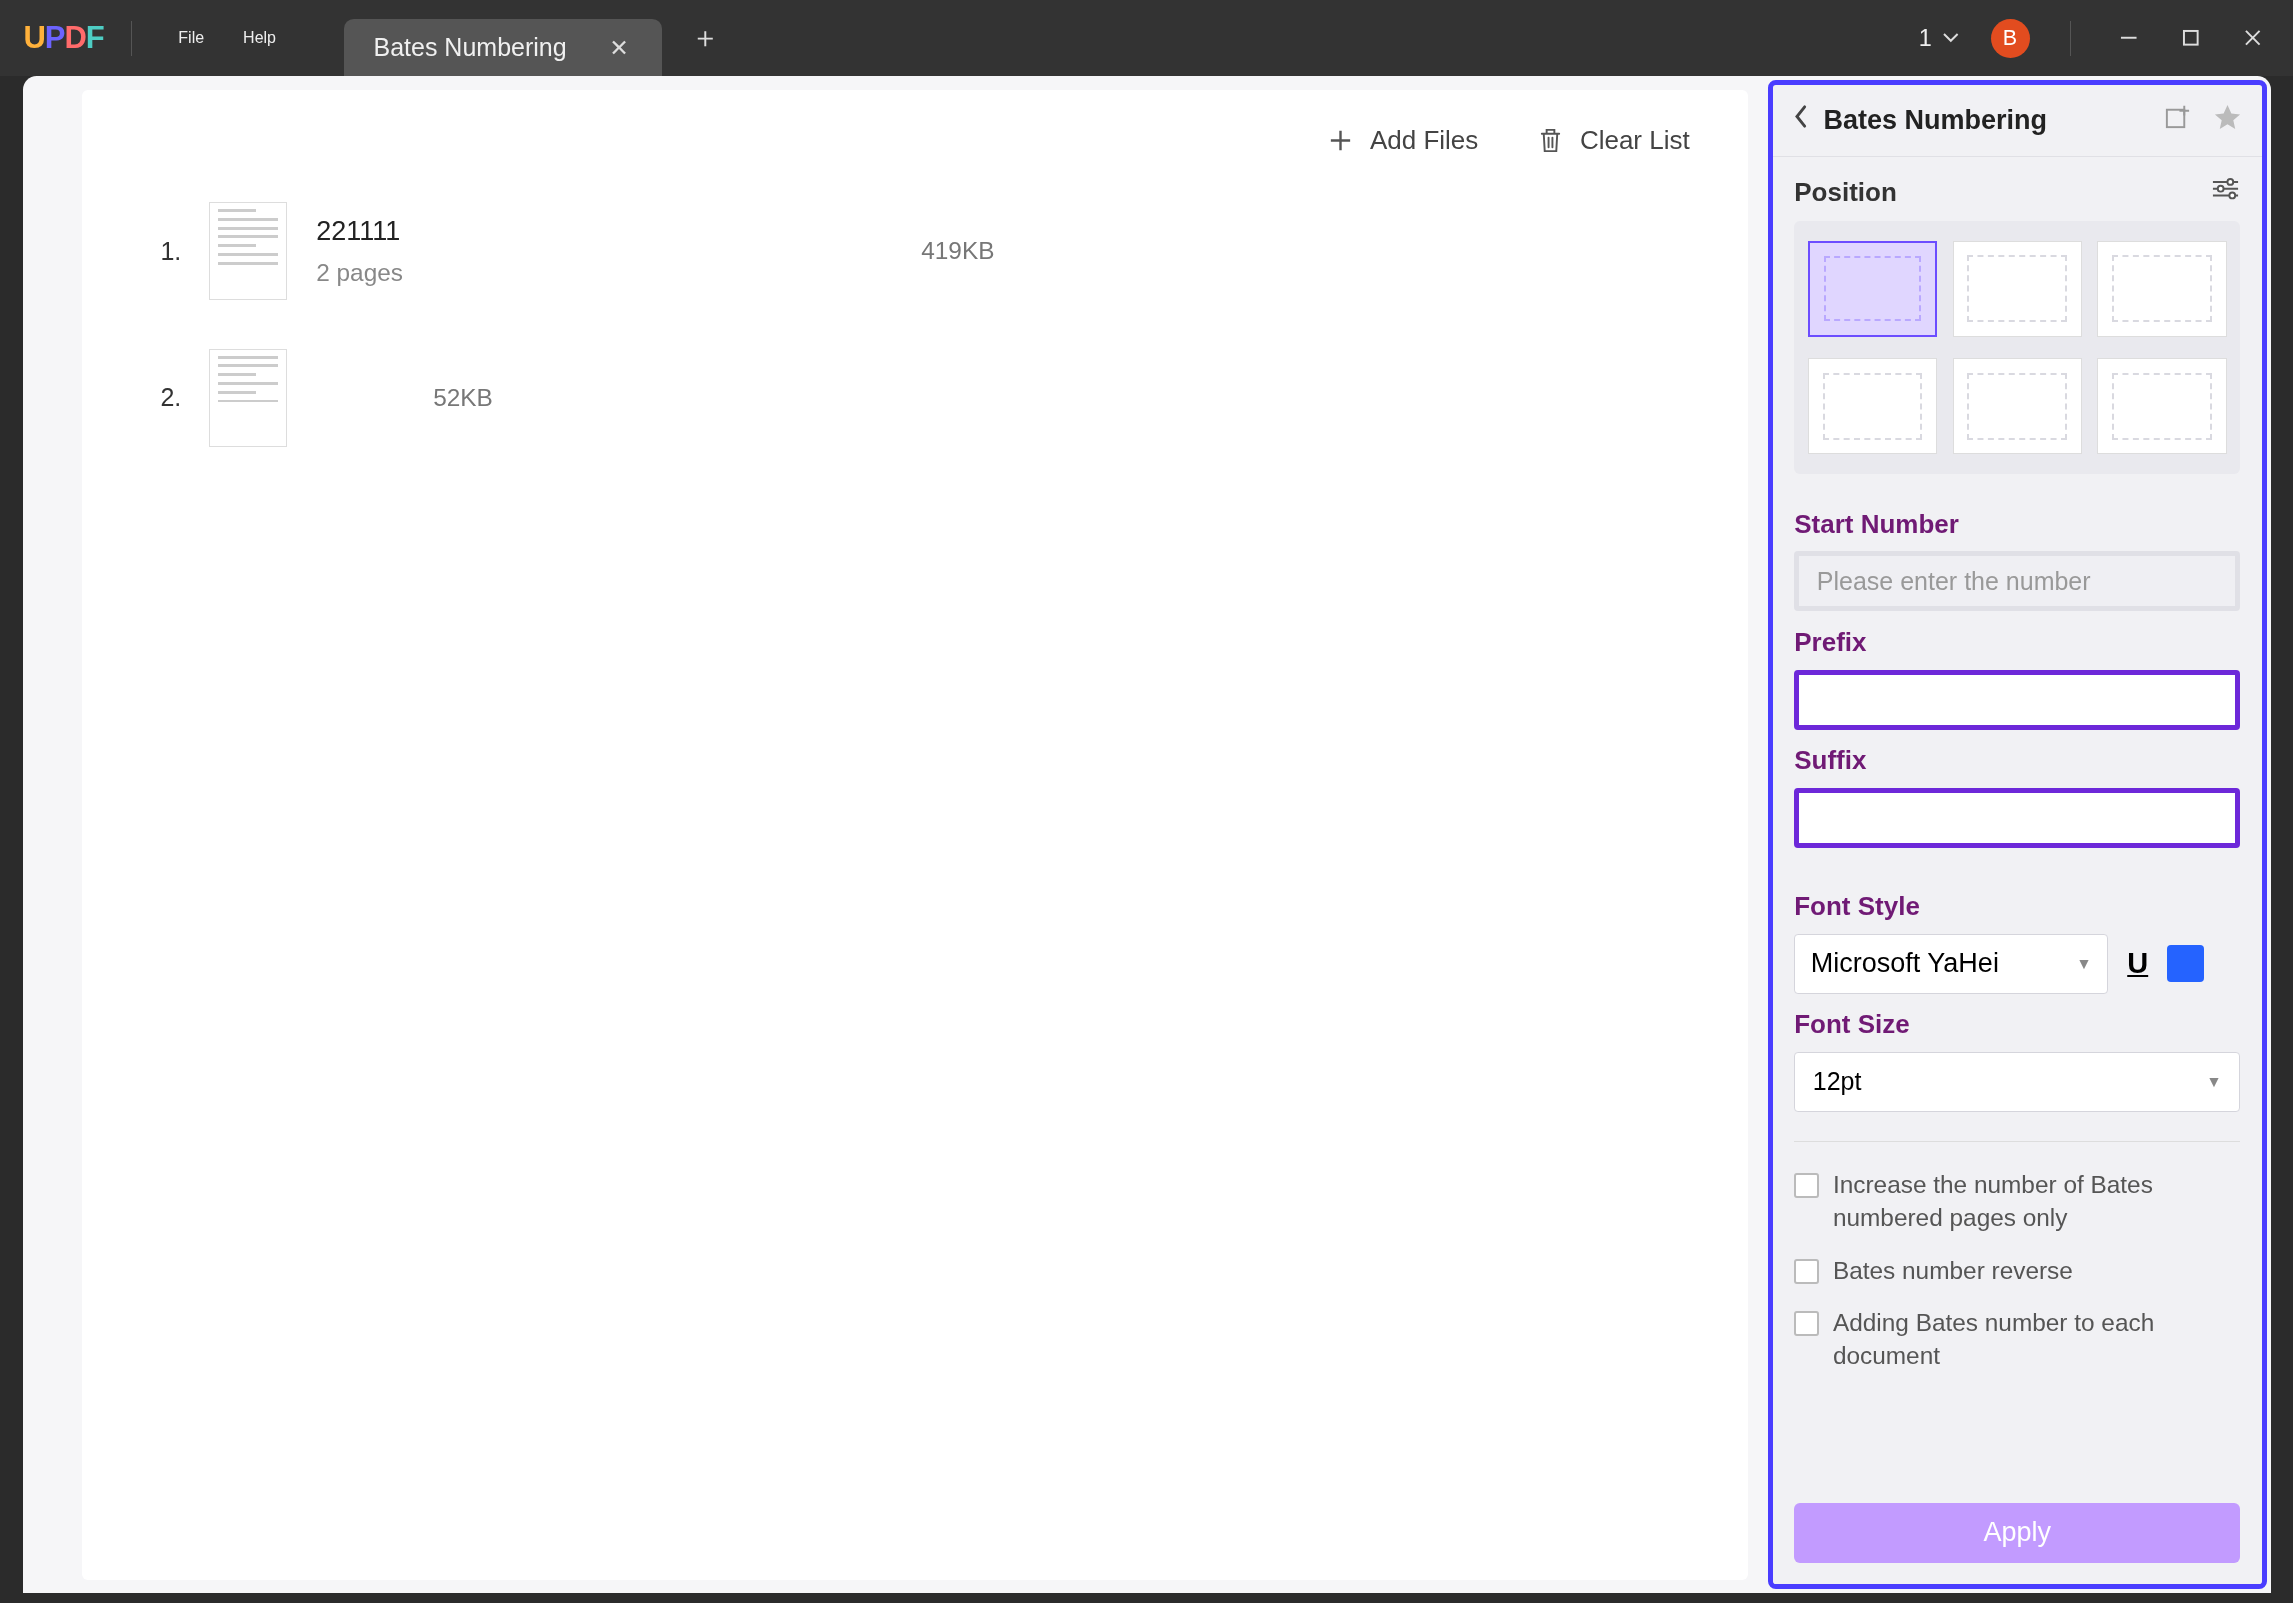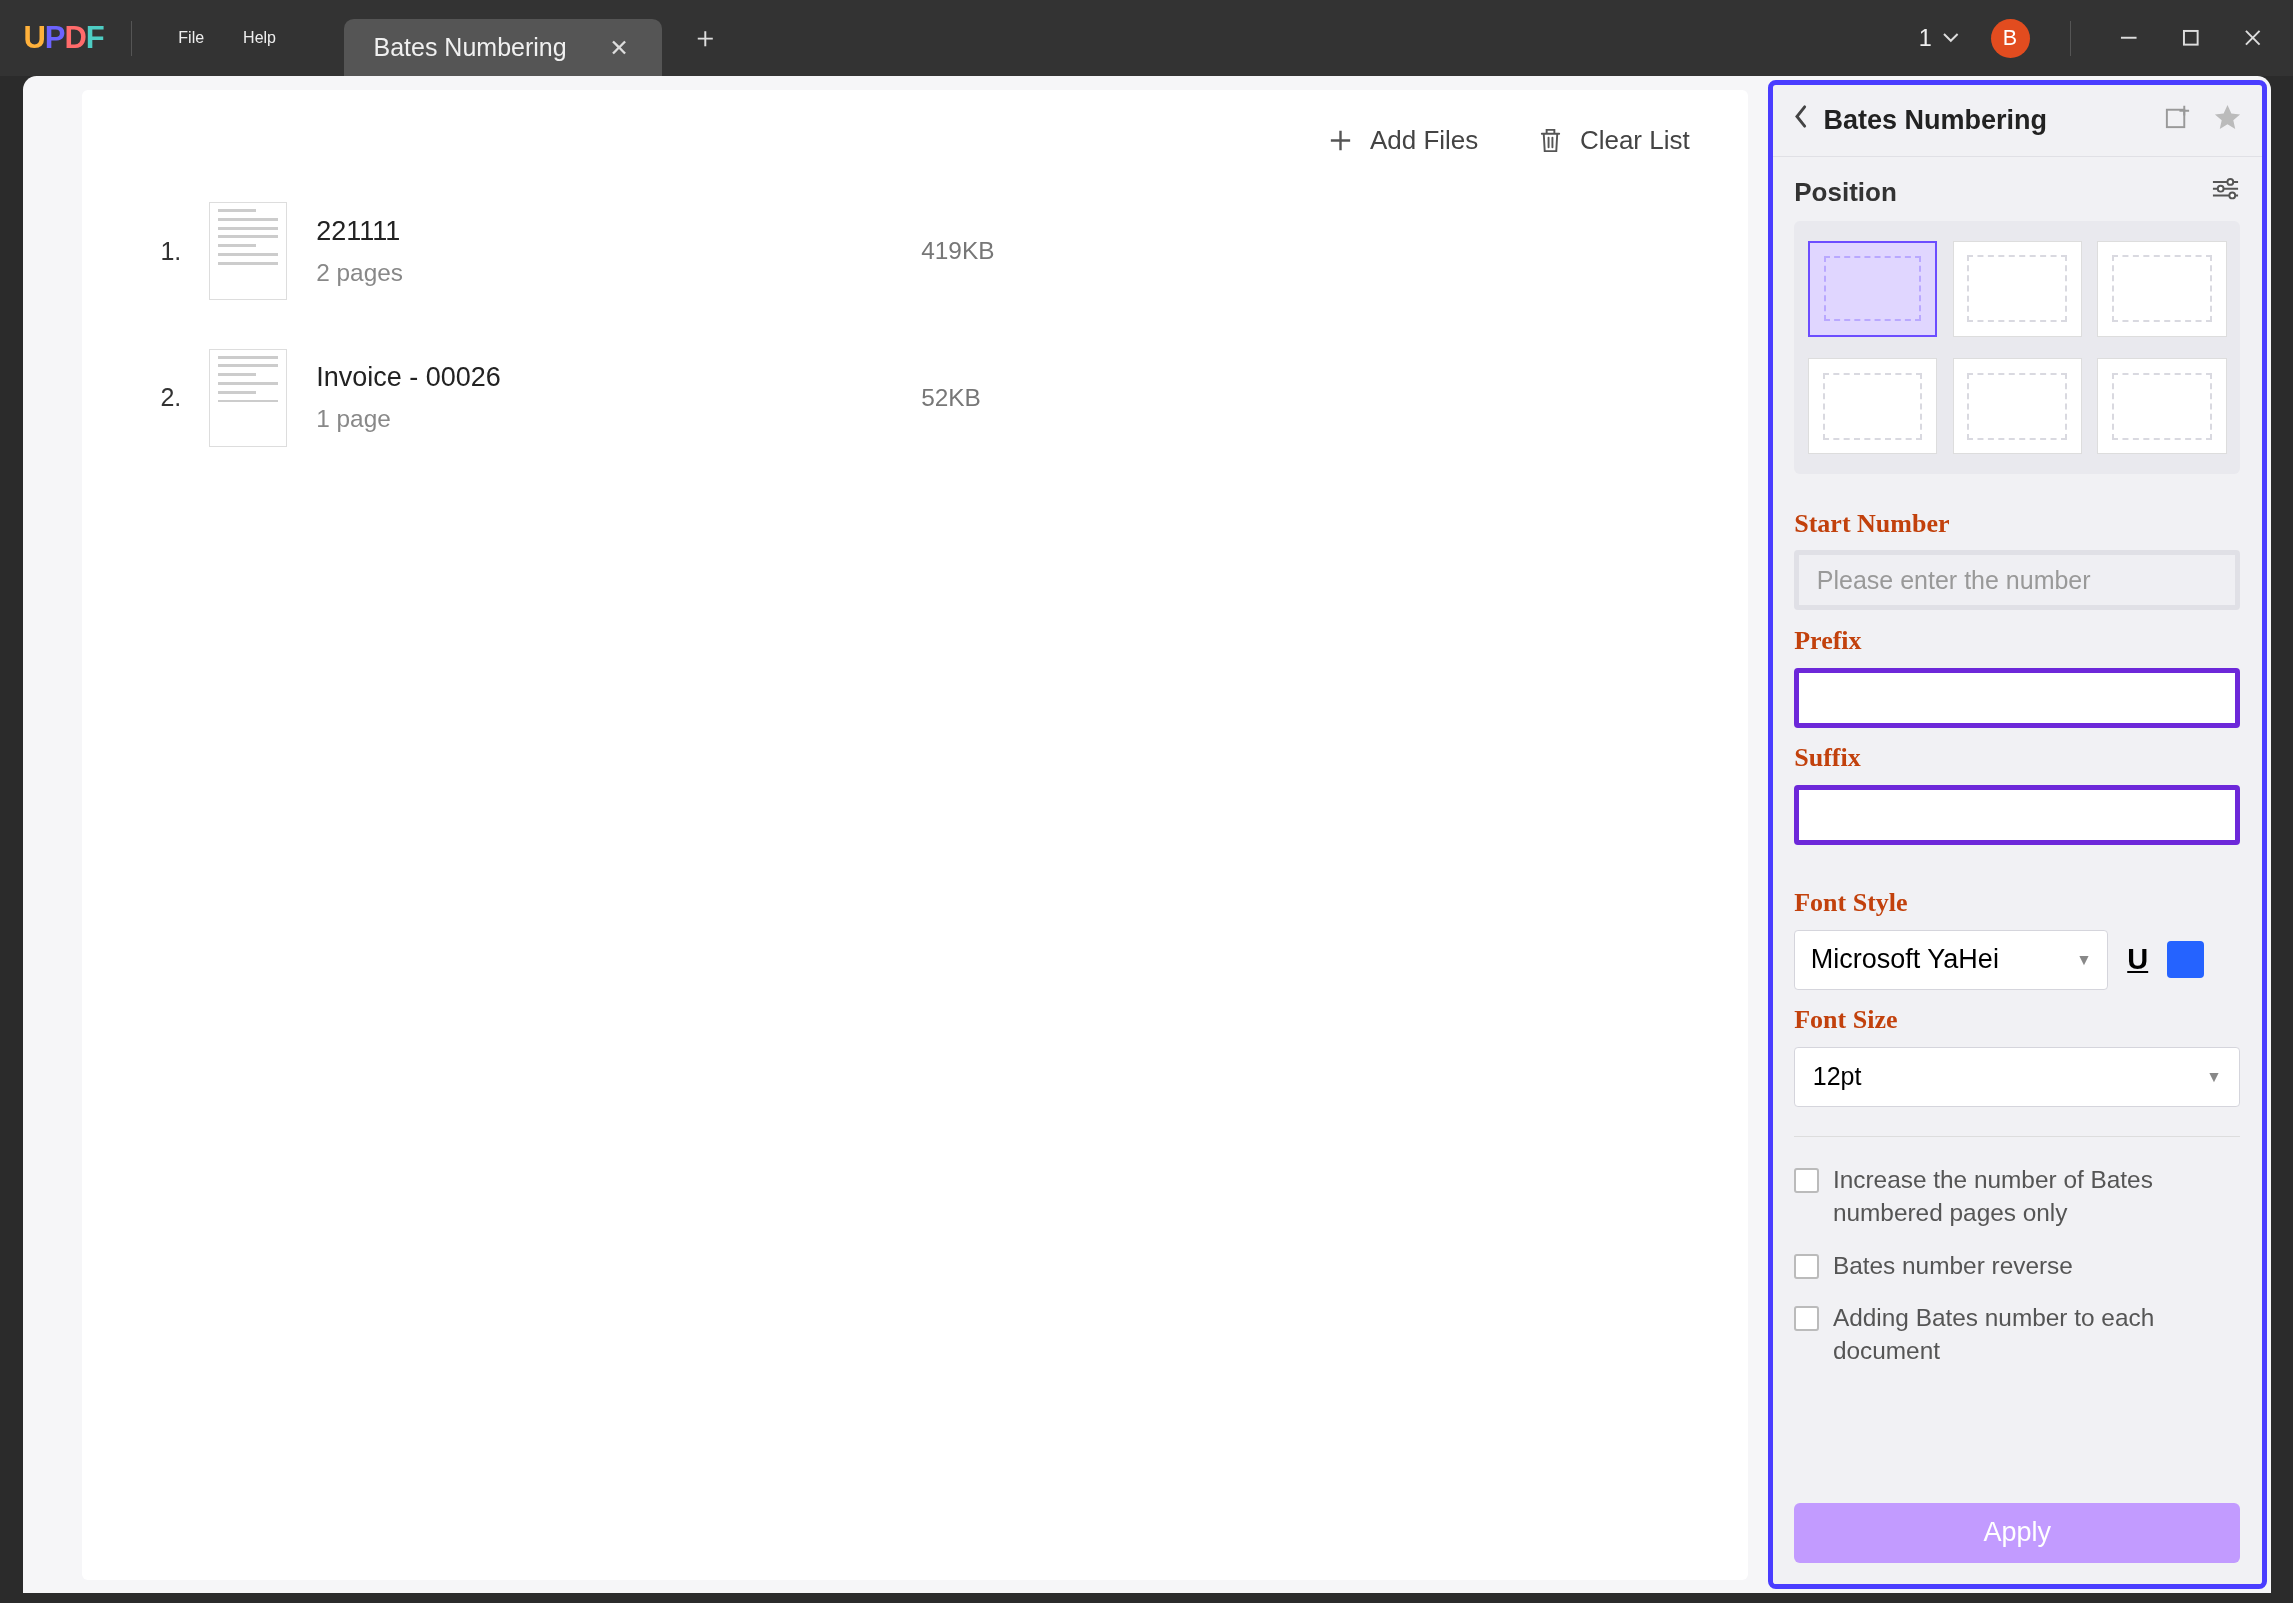--- a/index.html
+++ b/index.html
@@ -53,21 +53,21 @@
   .panel-body { flex: 1; overflow-y: auto; padding: 19.5px 21.5px 0 21.5px; }
   .section-label { font-size: 26px; font-weight: 600; color: #333; margin-bottom: 13.7px; display: flex; justify-content: space-between; align-items: center; }
   .section-label .sliders { font-size: 25px; color: #555; cursor: pointer; }
 
   .pos-grid { background: #e9e9ee; border-radius: 5.9px; padding: 19.5px 13.7px; display: grid; grid-template-columns: repeat(3, 1fr); gap: 21.5px 15.6px; margin-bottom: 35px; }
   .pos-cell { height: 96px; background: #fff; border: 1px solid #ddd; position: relative; cursor: pointer; }
   .pos-cell .inner { position: absolute; inset: 13.7px; border: 2px dashed #d9d9e0; }
   .pos-cell.selected { border: 2px solid #6c4dff; background: #e0d6ff; }
   .pos-cell.selected .inner { border-color: #b9a8ff; }
 
-  .field-label { font-size: 26px; font-weight: 600; color: #c2410c; margin: 15.6px 0 11.7px; font-family: Liberation Serif, serif; }
+  .field-label { font-size: 26px; font-weight: 600; color: #701a75; margin: 15.6px 0 11.7px; }
   .text-input { width: 100%; height: 60px; border: 5px solid #6d28d9; border-radius: 3.9px; background: #fff; padding: 0 17.6px; font-size: 25px; color: #333; }
   .text-input.placeholder-style { background: #efeff3; border-color: #e0e0e6; }
   .text-input::placeholder { color: #999; font-size: 25px;}
 
   .font-row { display: flex; align-items: center; gap: 12px; margin-top: 9.8px;}
   .select { flex: 1 1 auto; max-width: 314px; height: 60px; border: 1px solid #d5d5dc; border-radius: 3.9px; background: #fff; display: flex; align-items: center; justify-content: space-between; padding: 0 15.6px; font-size: 27px; cursor: pointer; }
   .select .arrow { color: #888; font-size: 15.6px; }
   .underline-btn { font-size: 29px; font-weight: 700; text-decoration: underline; cursor: pointer; text-align: center; width: 35px;}
   .color-swatch { width: 37px; height: 37px; background: #2563ff; border-radius: 3.9px; cursor: pointer; }
 
@@ -170,24 +170,20 @@
 
       <div class="file-row">
         <div class="file-index">2.</div>
         <div class="file-thumb">
           <div class="line"></div>
             <div class="line"></div>
             <div class="line short"></div>
             <div class="line"></div>
             <div class="line short"></div>
             <div class="line"></div>
-        </div>
-        <div class="file-info">
-          <div class="file-name">Invoice - 00026</div>
-          <div class="file-pages">1 page</div>
         </div>
         <div class="file-size">52KB</div>
       </div>
     </div>
 
     <div class="panel">
       <div class="panel-header">
         <span class="panel-back">
           <svg width="17.6" height="27" viewBox="0 0 18 28">
               <path d="M13 4 L5 14 L13 24" stroke="#444" stroke-width="3" fill="none" stroke-linecap="round"></path>

